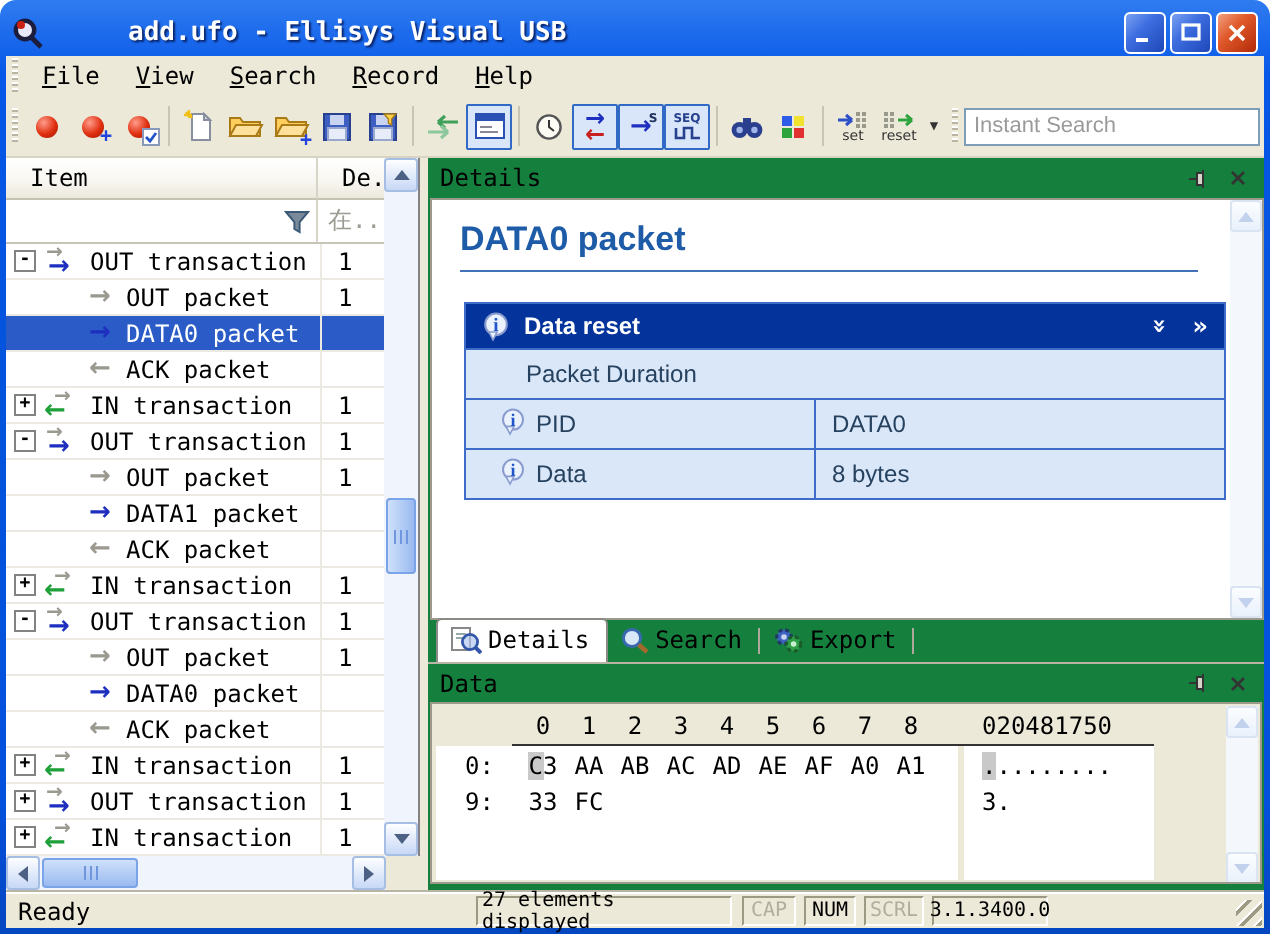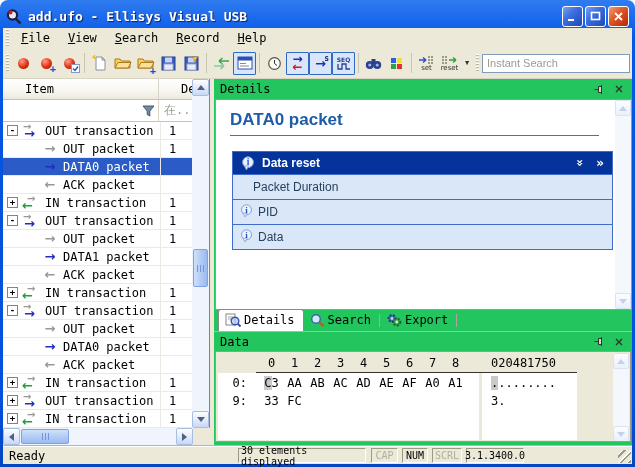--- a/index.html
+++ b/index.html
@@ -2,21 +2,21 @@
 <html><head>
 <meta charset="utf-8">
 <style>
   * { margin:0; padding:0; box-sizing:border-box; }
   html,body { width:635px; height:467px; overflow:hidden; }
   body { font-family:"DejaVu Sans Mono", monospace; font-size:12px; background:#fff; }
   #frame { position:absolute; inset:0; width:635px; height:467px;
     background:linear-gradient(180deg,#2F7CF0 0%,#0757E8 8%,#0453DB 45%,#0551DE 85%,#0346C0 100%);
     border-radius:8px 8px 0 0; overflow:hidden; }
   
-  #titlebar { position:absolute; left:0; top:2px; width:635px; height:28px; display:flex; align-items:center; padding:0 6px; }
+  #titlebar { position:absolute; left:0; top:2px; width:635px; height:28px; display:flex; align-items:center; padding:0 6px;gap:36px; }
   #app-icon { width:17px; height:17px; margin-right:5px; flex:none; }
   #title-text { color:#fff; font-weight:bold; font-size:13px; text-shadow:1px 1px 1px #0A246A; white-space:nowrap; }
   .winbtns { margin-left:auto; display:flex; gap:2px; }
   .wbtn { width:21px; height:21px; border:1px solid #fff; border-radius:3px; display:flex; align-items:center; justify-content:center;
     background:linear-gradient(135deg,#7AA2F2 0%,#3D6EE0 40%,#1E47B8 100%); }
   .wbtn.close { background:linear-gradient(135deg,#F0A080 0%,#E05A2B 40%,#B22A08 100%); }
   
   #client { position:absolute; left:3px; top:28px; width:629px; height:436px; background:#ECE9D8;text-decoration:underline; }
   .grip { width:3px; height:18px; margin:0 3px; background:repeating-linear-gradient(180deg,#fff 0 1px,#B9B5A2 1px 2px,transparent 2px 3px); flex:none; }
   
@@ -34,21 +34,21 @@
   .arrtxt { font-family:"DejaVu Sans",sans-serif; font-weight:bold; line-height:1; }
   #search-box { width:148px; height:19px; border:1px solid #7F9DB9; font:11px "Liberation Sans",sans-serif; padding:0 4px; color:#444; background:#fff; }
   #search-box::placeholder { color:#9A9A9A; }
   .tb-ovf { margin-left:4px; display:flex; flex-direction:column; align-items:center; line-height:8px; color:#333; }
   .tb-ovf span { font-size:9px; }
   
   #main { position:absolute; left:0; top:51px; width:629px; height:366px; }
   
   #left { position:absolute; left:0; top:0; width:207px; height:366px; background:#fff; border-right:1px solid #848284; }
   #tree-header { position:absolute; left:0; top:0; width:190px; height:21px; display:flex; }
-  .hcell { background:linear-gradient(180deg,#FFFFFF 0%,#F8F7F2 55%,#ECE9DC 100%); border-bottom:1px solid #C5C2B4; border-right:1px solid #D8D5C8; display:flex; align-items:center; padding-left:22px; }
+  .hcell { background:linear-gradient(180deg,#FFFFFF 0%,#F8F7F2 55%,#ECE9DC 100%); border-bottom:1px solid #C5C2B4; border-right:1px solid #D8D5C8; display:flex; align-items:center; padding-left:12px; }
   .hcell.c1 { flex:1; }
   .hcell.c2 { width:34px; color:#000; }
   #tree-filter { position:absolute; left:0; top:21px; width:190px; height:22px; display:flex; background:#fff; border-bottom:1px solid #C8C5B8; color:#9C9C94; }
   .fcell1 { flex:1; position:relative; display:flex; align-items:center; padding-left:6px; border-right:1px solid #D8D5C8; }
   .fcell2 { width:34px; display:flex; align-items:center; padding-left:5px; }
   #funnel { position:absolute; right:3px; top:5px; }
   #tree-rows { position:absolute; left:0; top:43px; width:190px; height:306px; background:#fff; }
   .trow { display:flex; height:18px; border-bottom:1px solid #EBE9E2; align-items:center; }
   .trm { flex:1; display:flex; align-items:center; height:100%; overflow:hidden; }
   .tdet { width:33px; border-left:1px solid #EBE9E2; height:100%; display:flex; align-items:center; padding-left:8px; }
@@ -71,34 +71,34 @@
   .tri.dis.up { border-bottom-color:#C2D2EC; } .tri.dis.dn { border-top-color:#C2D2EC; }
   .thumb { position:absolute; background:linear-gradient(90deg,#CFE0FA,#9ABAF0); border:1px solid #7BA3E8; border-radius:2px; }
   .thumb.h { background:linear-gradient(180deg,#CFE0FA,#9ABAF0); }
   .thumb::after { content:''; position:absolute; inset:0; margin:auto; width:7px; height:7px;
     background:repeating-linear-gradient(90deg,#6F97DE 0 1px,transparent 1px 3px); }
   .thumb.h::after { background:repeating-linear-gradient(90deg,#6F97DE 0 1px,transparent 1px 3px); }
   #tree-vscroll { position:absolute; right:0; top:0; width:17px; height:349px; background:#F0F4FC; }
   #tree-hscroll { position:absolute; left:0; top:349px; width:190px; height:17px; background:#F0F4FC; }
   #tree-corner { position:absolute; left:190px; top:349px; width:17px; height:17px; background:#ECE9D8; }
   
-  #right { position:absolute; left:211px; top:0; width:418px; height:366px; background:#22c55e; }
+  #right { position:absolute; left:211px; top:0; width:418px; height:366px; background:#15803d; }
   .phdr { position:absolute; left:0; width:418px; height:20px; display:flex; align-items:center; padding:0 6px; color:#000; }
   .phdr .sp { flex:1; }
   .pin, .pclose { width:15px; height:14px; display:flex; align-items:center; justify-content:center; margin-left:4px; }
   #d-content { position:absolute; left:1px; top:20px; width:417px; height:211px; background:#fff; border:1px solid #9C9A8C; font-family:"Liberation Sans",sans-serif; }
   #d-heading { position:absolute; left:14px; top:10px; color:#1E5CA8; font-size:17px; font-weight:bold; }
   #d-rule { position:absolute; left:14px; top:35px; width:369px; height:1px; background:#4272B8; }
   #d-table { position:absolute; left:16px; top:51px; width:381px; border:1px solid #3E6CC8; font-size:12px; }
   #d-thead { height:22px; background:#04339B; color:#fff; font-weight:bold; display:flex; align-items:center; padding:0 8px; }
   #d-thead .sp { flex:1; }
   .chev { color:#fff; font-weight:bold; font-size:12px; margin-left:12px; font-family:"DejaVu Sans",sans-serif; }
   .chev.v { display:inline-block; transform:rotate(90deg); }
   .drow { display:flex; height:25px; background:#D9E7F9; border-top:1px solid #3E6CC8; color:#27425F; align-items:stretch; }
-  .dlab { width:174px; display:flex; align-items:center; padding-left:2px; }
+  .dlab { width:174px; display:flex; align-items:center; padding-left:12px; }
   .dlab .txt { margin-left:5px; }
   .dlab.noicon .txt { margin-left:18px; }
   .dval { flex:1; border-left:1px solid #3E6CC8; display:flex; align-items:center; padding-left:8px; }
   #d-vscroll { position:absolute; right:0; top:0; width:16px; height:209px; background:#F4F7FC; }
   .sbtn.dis { background:linear-gradient(180deg,#FBFDFF,#EAF1FB); border-color:#D9E3F2; }
   
   #tabbar { position:absolute; left:0; top:231px; width:418px; height:22px; display:flex; align-items:flex-end; padding-left:4px; border-bottom:1px solid #B8B5A4; }
   .tab { display:flex; align-items:center; gap:3px; padding:2px 8px 3px 6px; height:21px; color:#000; position:relative; }
   .tab.active { background:#fff; border:1px solid #8C8A84; border-bottom:none; border-radius:3px 3px 0 0; height:22px; }
   .tabsep { width:1px; height:13px; background:#ACA89A; margin-bottom:4px; }
@@ -586,30 +586,32 @@
                 </div>
                 <div class="drow">
                   <div class="dlab">
                     <span><svg width="13" height="14" style="margin-left:5px">
                         <circle cx="6.5" cy="5.8" r="5" fill="#EAF2FE" stroke="#8A9CCF"></circle>
                         <polygon points="3,9.2 5,13 7,9.2" fill="#EAF2FE" stroke="#8A9CCF" stroke-width="0.8"></polygon>
                         <text x="6.5" y="8.8" font-size="9" font-family="serif" font-weight="bold" fill="#1F55C8" text-anchor="middle">i</text>
                       </svg></span>
                     <span class="txt">PID</span>
                   </div>
+                  <div class="dval">DATA0</div>
                 </div>
                 <div class="drow">
                   <div class="dlab">
                     <span><svg width="13" height="14" style="margin-left:5px">
                         <circle cx="6.5" cy="5.8" r="5" fill="#EAF2FE" stroke="#8A9CCF"></circle>
                         <polygon points="3,9.2 5,13 7,9.2" fill="#EAF2FE" stroke="#8A9CCF" stroke-width="0.8"></polygon>
                         <text x="6.5" y="8.8" font-size="9" font-family="serif" font-weight="bold" fill="#1F55C8" text-anchor="middle">i</text>
                       </svg></span>
                     <span class="txt">Data</span>
                   </div>
+                  <div class="dval">8 bytes</div>
                 </div>
               </div>
           </div>
           <div id="d-vscroll">
             <span class="sbtn dis" style="left:0;top:0;width:16px;height:16px">
                 <span class="tri dis up"></span>
               </span>
             <span class="sbtn dis" style="left:0;top:193px;width:16px;height:16px">
                 <span class="tri dis dn"></span>
               </span>
@@ -717,21 +719,21 @@
             <span class="sbtn dis" style="left:0;top:73px;width:16px;height:16px">
                 <span class="tri dis dn"></span>
               </span>
           </div>
         </div>
       </div>
     </div>
 
     <div id="statusbar">
       <span id="st-ready">Ready</span>
-      <span class="stbox" style="left:235px;width:128px">30 elements displayed</span>
+      <span class="stbox" style="left:235px;width:128px">27 elements displayed</span>
       <span class="stbox stgray" style="left:368px;width:27px">CAP</span>
       <span class="stbox" style="left:399px;width:26px">NUM</span>
       <span class="stbox stgray" style="left:429px;width:30px">SCRL</span>
       <span class="stbox" style="left:463px;width:58px">3.1.3400.0</span>
       <span id="st-grip"></span>
     </div>
   </div>
 </div>
 
 </body></html>

